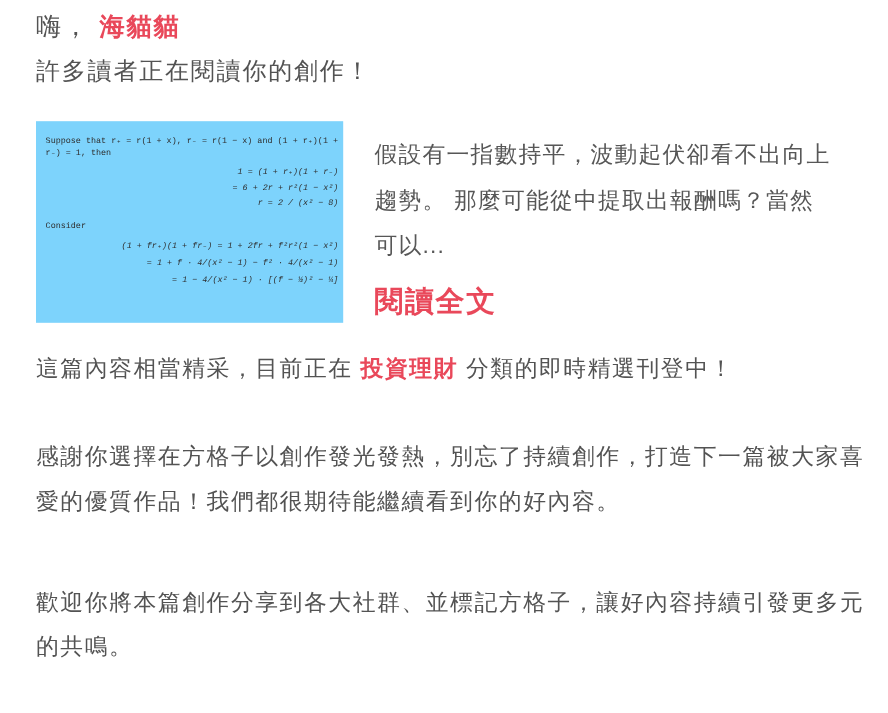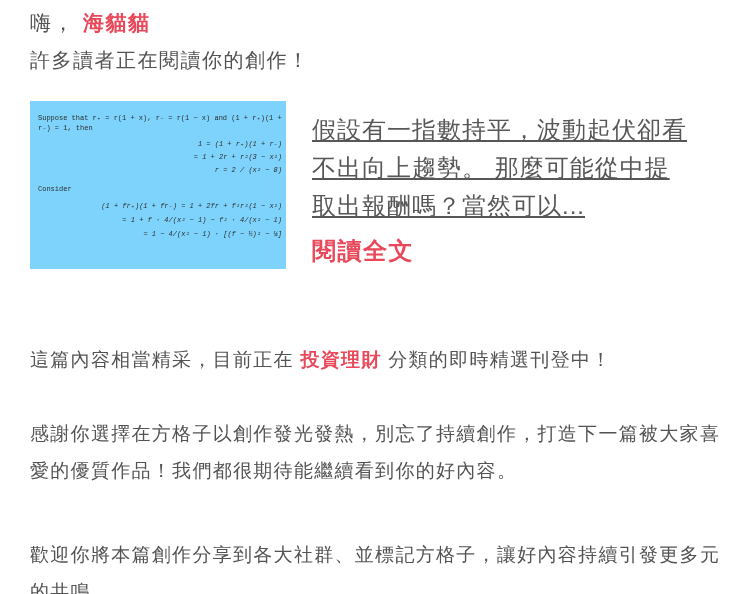--- a/index.html
+++ b/index.html
@@ -30,51 +30,51 @@
   .thumb .eq{text-align:right;font-style:italic;line-height:13px;}
   .thumb .consider{text-align:left;margin:7px 0 5px;}
   .thumb .block2 .eq{line-height:14px;}
 
   .article-info{margin-left:26px;width:408px;padding-top:2px;}
   .article-title{
     margin:0;font-size:22px;font-weight:bold;color:var(--title-dark);
     letter-spacing:1px;line-height:30px;cursor:pointer;
   }
   .article-excerpt{
-    margin:8px 0 0;font-size:24px;color:#575757;letter-spacing:1px;
-    line-height:38px;width:382px;text-decoration:underline;
+    margin:8px 0 0;font-size:19px;color:#575757;letter-spacing:1px;
+    line-height:38px;width:382px;
   }
   .read-more{
     display:inline-block;margin-top:10px;font-size:24px;font-weight:bold;
     color:var(--accent-red);letter-spacing:1.5px;text-decoration:none;cursor:pointer;
   }
 
   .msg{font-size:19px;letter-spacing:1.3px;color:var(--text-primary);margin:0;}
-  .msg-featured{margin-top:76px;line-height:30px;}
+  .msg-featured{margin-top:24px;line-height:30px;}
   .msg-thanks{margin-top:40px;line-height:37px;width:700px;}
   .msg-share{margin-top:47px;line-height:37px;width:700px;}
   .category{color:var(--accent-red);font-weight:bold;cursor:pointer;}
 </style>
 </head>
 <body>
 
 <div class="wrap">
 
   <div class="greeting">
     <span>嗨，</span><span class="username">海貓貓</span>
   </div>
 
   <div class="subtitle">許多讀者正在閱讀你的創作！</div>
 
   <div class="card">
 
     <div class="thumb">
       <div class="intro">Suppose that r₊ = r(1 + x), r₋ = r(1 − x) and (1 + r₊)(1 + r₋) = 1, then</div>
       <div class="eq">1 = (1 + r₊)(1 + r₋)</div>
-      <div class="eq">= 1 + 2r + r²(3 − x²)</div>
+      <div class="eq">= 6 + 2r + r²(1 − x²)</div>
       <div class="eq">r = 2 / (x² − 8)</div>
       <div class="consider">Consider</div>
       <div class="block2">
         <div class="eq">(1 + fr₊)(1 + fr₋) = 1 + 2fr + f²r²(1 − x²)</div>
         <div class="eq">= 1 + f · 4/(x² − 1) − f² · 4/(x² − 1)</div>
         <div class="eq">= 1 − 4/(x² − 1) · [(f − ½)² − ¼]</div>
       </div>
     </div>
 
     <div class="article-info">

